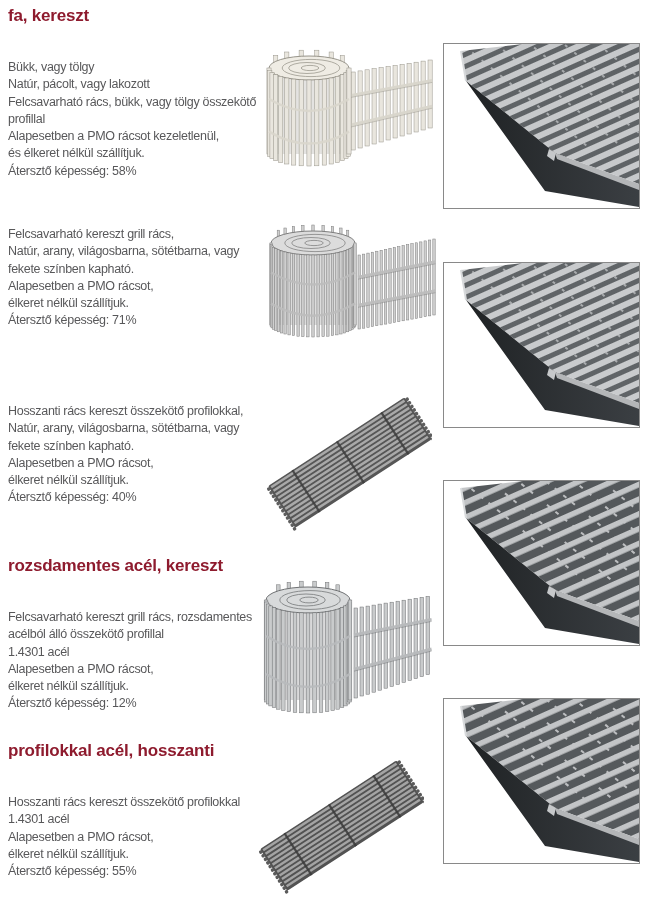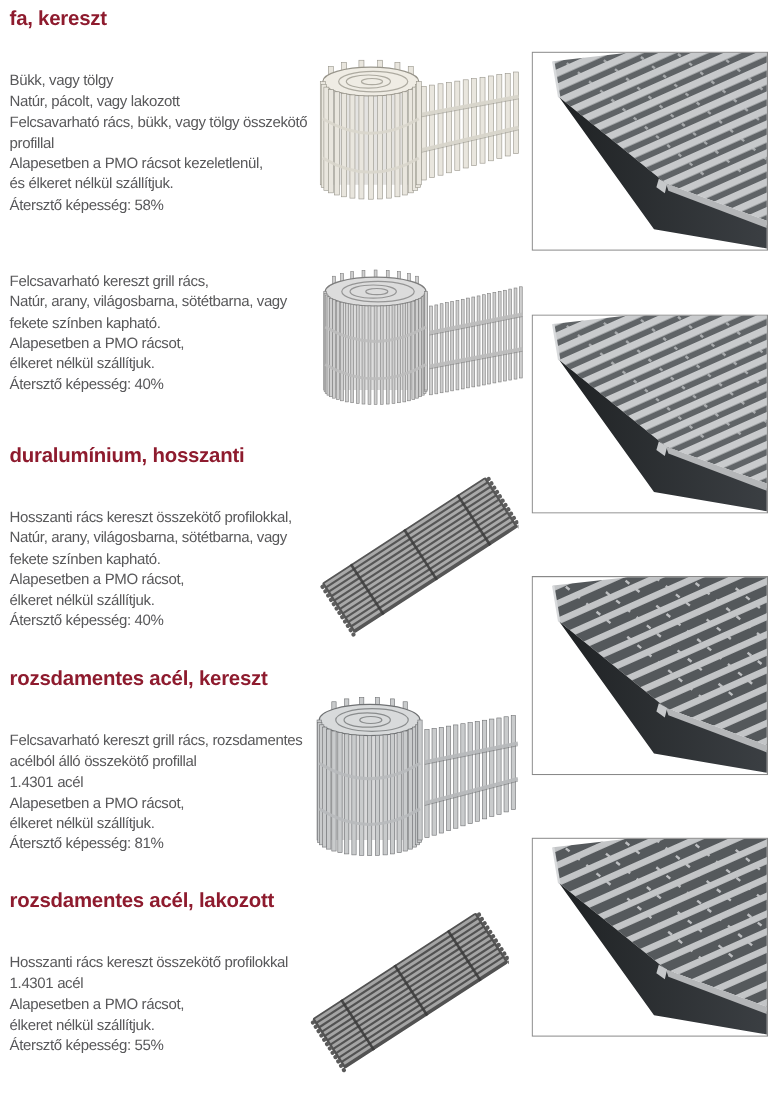--- a/index.html
+++ b/index.html
@@ -33,42 +33,41 @@
 Alapesetben a PMO rácsot kezeletlenül,
 és élkeret nélkül szállítjuk.
 Átersztő képesség: 58%</div>
   </div>
   <div class="tblock" style="top:193px">
     <div class="body">Felcsavarható kereszt grill rács,
 Natúr, arany, világosbarna, sötétbarna, vagy
 fekete színben kapható.
 Alapesetben a PMO rácsot,
 élkeret nélkül szállítjuk.
-Átersztő képesség: 40%</div>
+Átersztő képesség: 71%</div>
   </div>
   <div class="tblock" style="top:370px">
-    <h2>duralumínium, hosszanti</h2>
     <div class="body">Hosszanti rács kereszt összekötő profilokkal,
 Natúr, arany, világosbarna, sötétbarna, vagy
 fekete színben kapható.
 Alapesetben a PMO rácsot,
 élkeret nélkül szállítjuk.
 Átersztő képesség: 40%</div>
   </div>
   <div class="tblock" style="top:556px">
     <h2>rozsdamentes acél, kereszt</h2>
     <div class="body">Felcsavarható kereszt grill rács, rozsdamentes
 acélból álló összekötő profillal
 1.4301 acél
 Alapesetben a PMO rácsot,
 élkeret nélkül szállítjuk.
-Átersztő képesség: 81%</div>
+Átersztő képesség: 12%</div>
   </div>
   <div class="tblock" style="top:741px">
-    <h2>rozsdamentes acél, lakozott</h2>
+    <h2>profilokkal acél, hosszanti</h2>
     <div class="body">Hosszanti rács kereszt összekötő profilokkal
 1.4301 acél
 Alapesetben a PMO rácsot,
 élkeret nélkül szállítjuk.
 Átersztő képesség: 55%</div>
   </div>
 
   <div class="img" style="left:263px;top:36px;width:172px;height:144px" aria-label="rolled-wood-cross-grille-photo">
       <svg width="100%" height="100%" viewBox="0 0 172 144">
         <rect x="88.0" y="36.0" width="4.2" height="78.0" fill="#e9e6de" stroke="#97948a" stroke-width="0.5"></rect>

